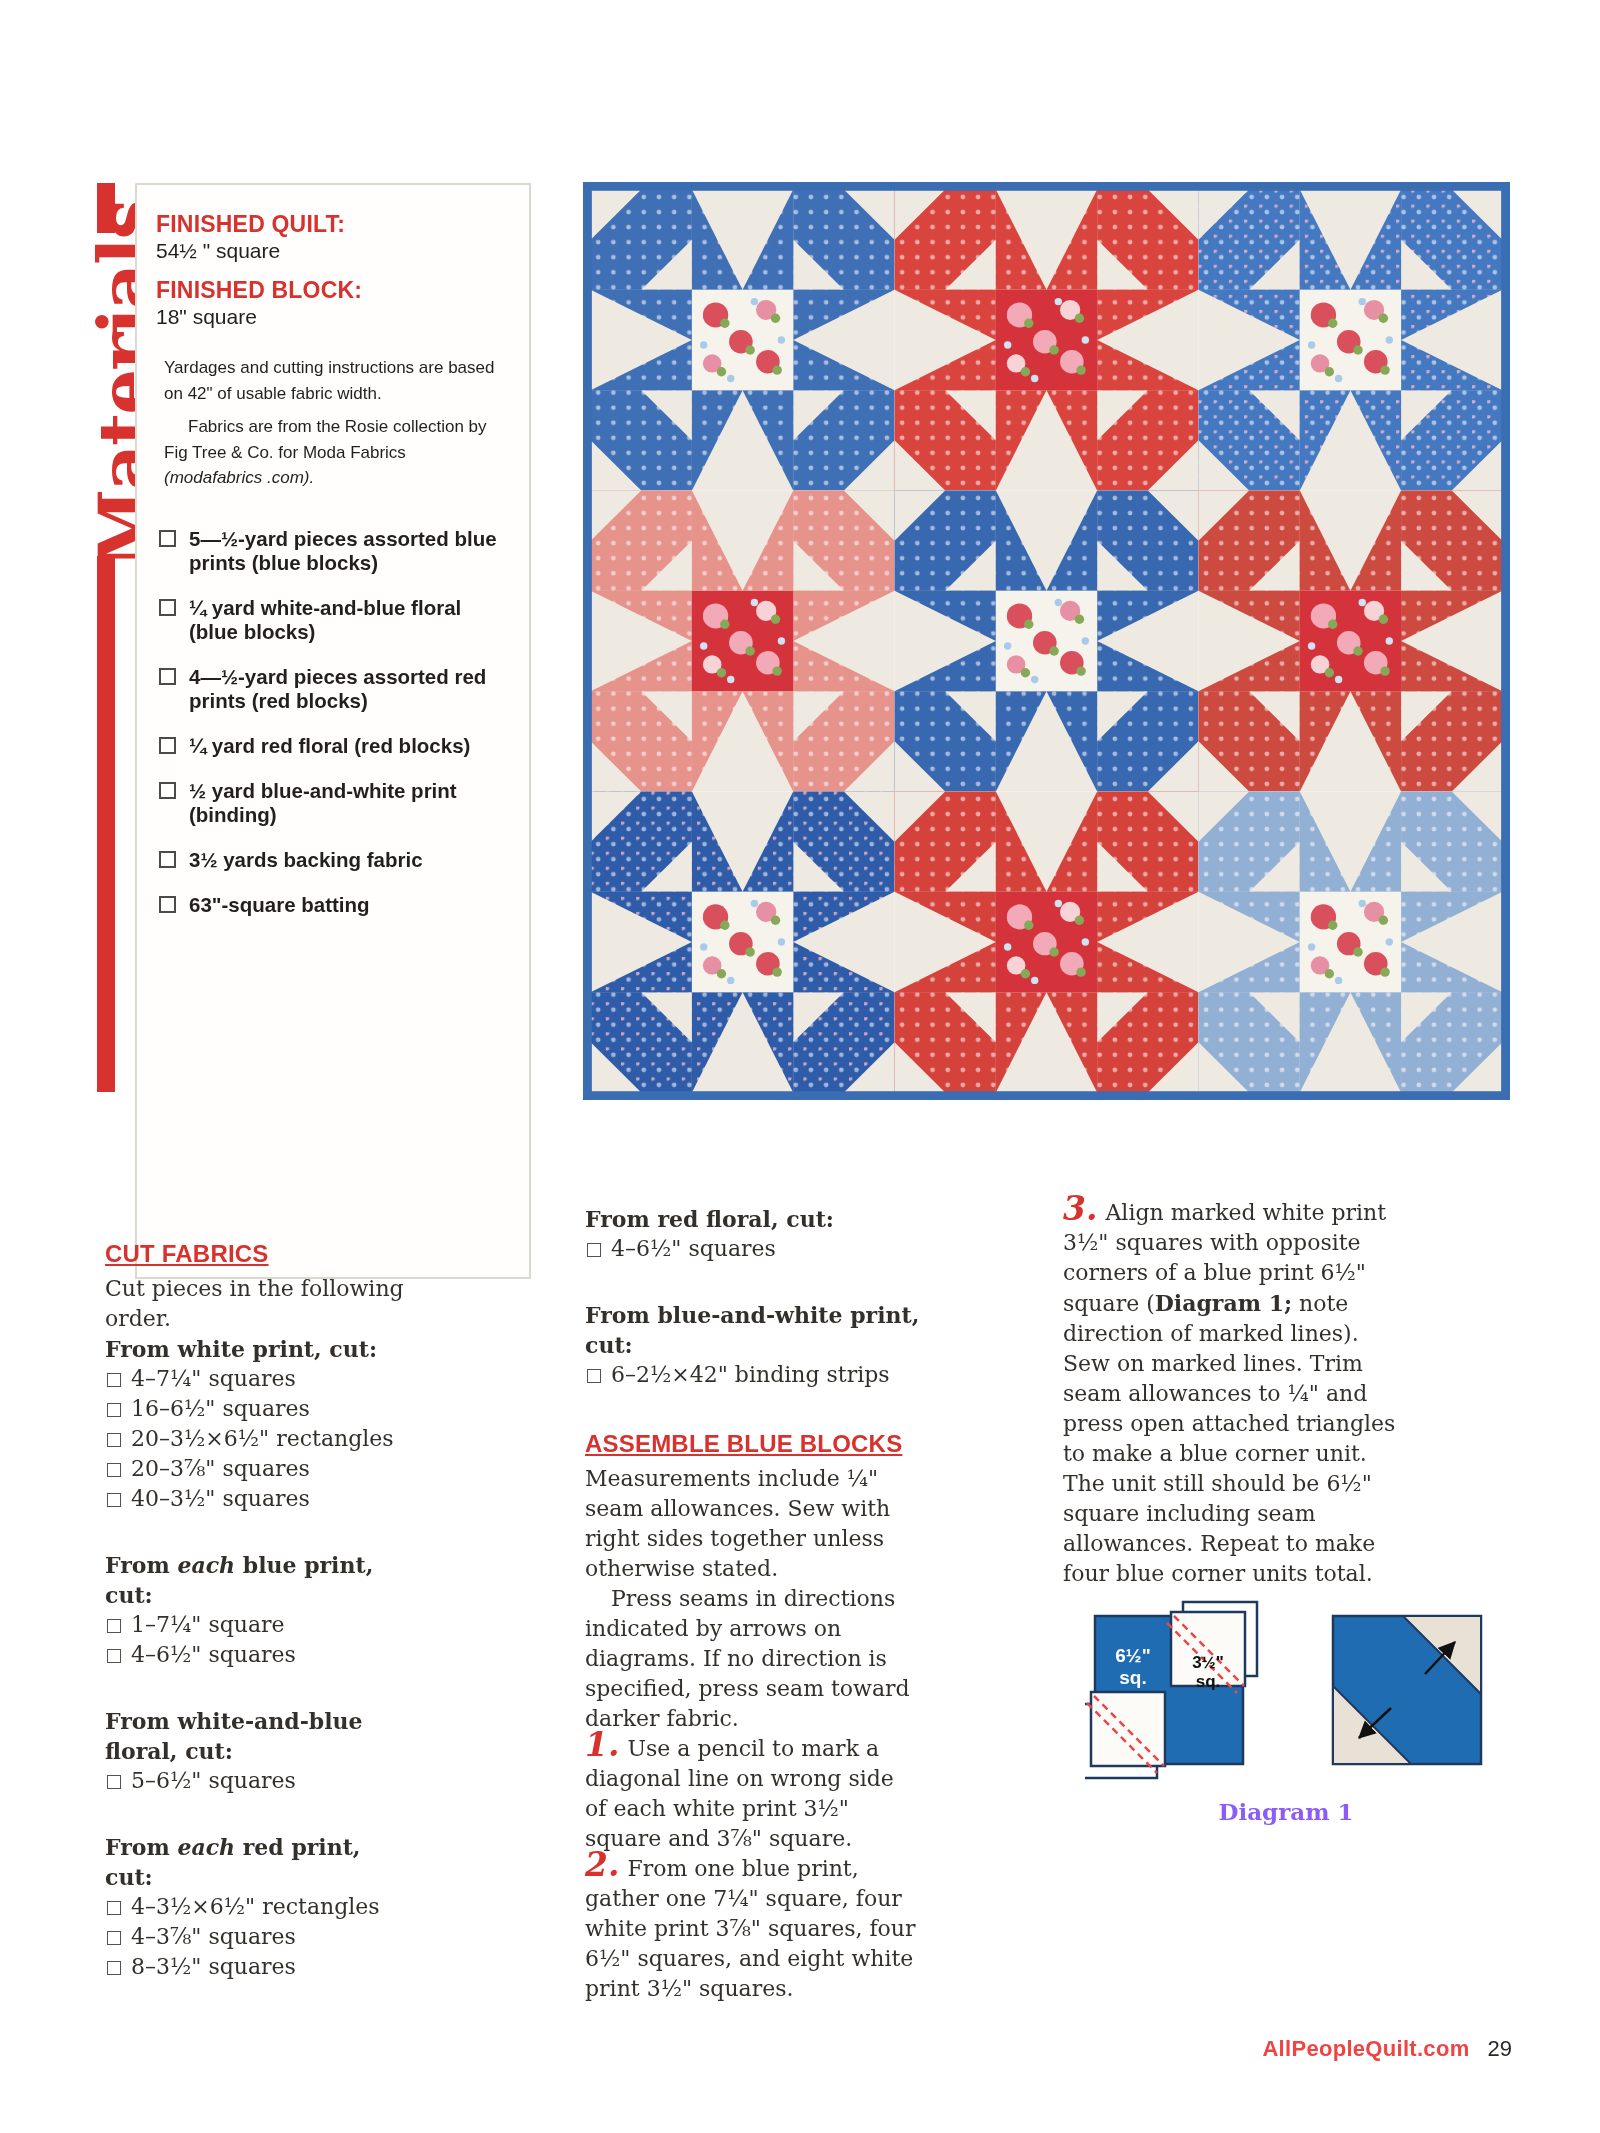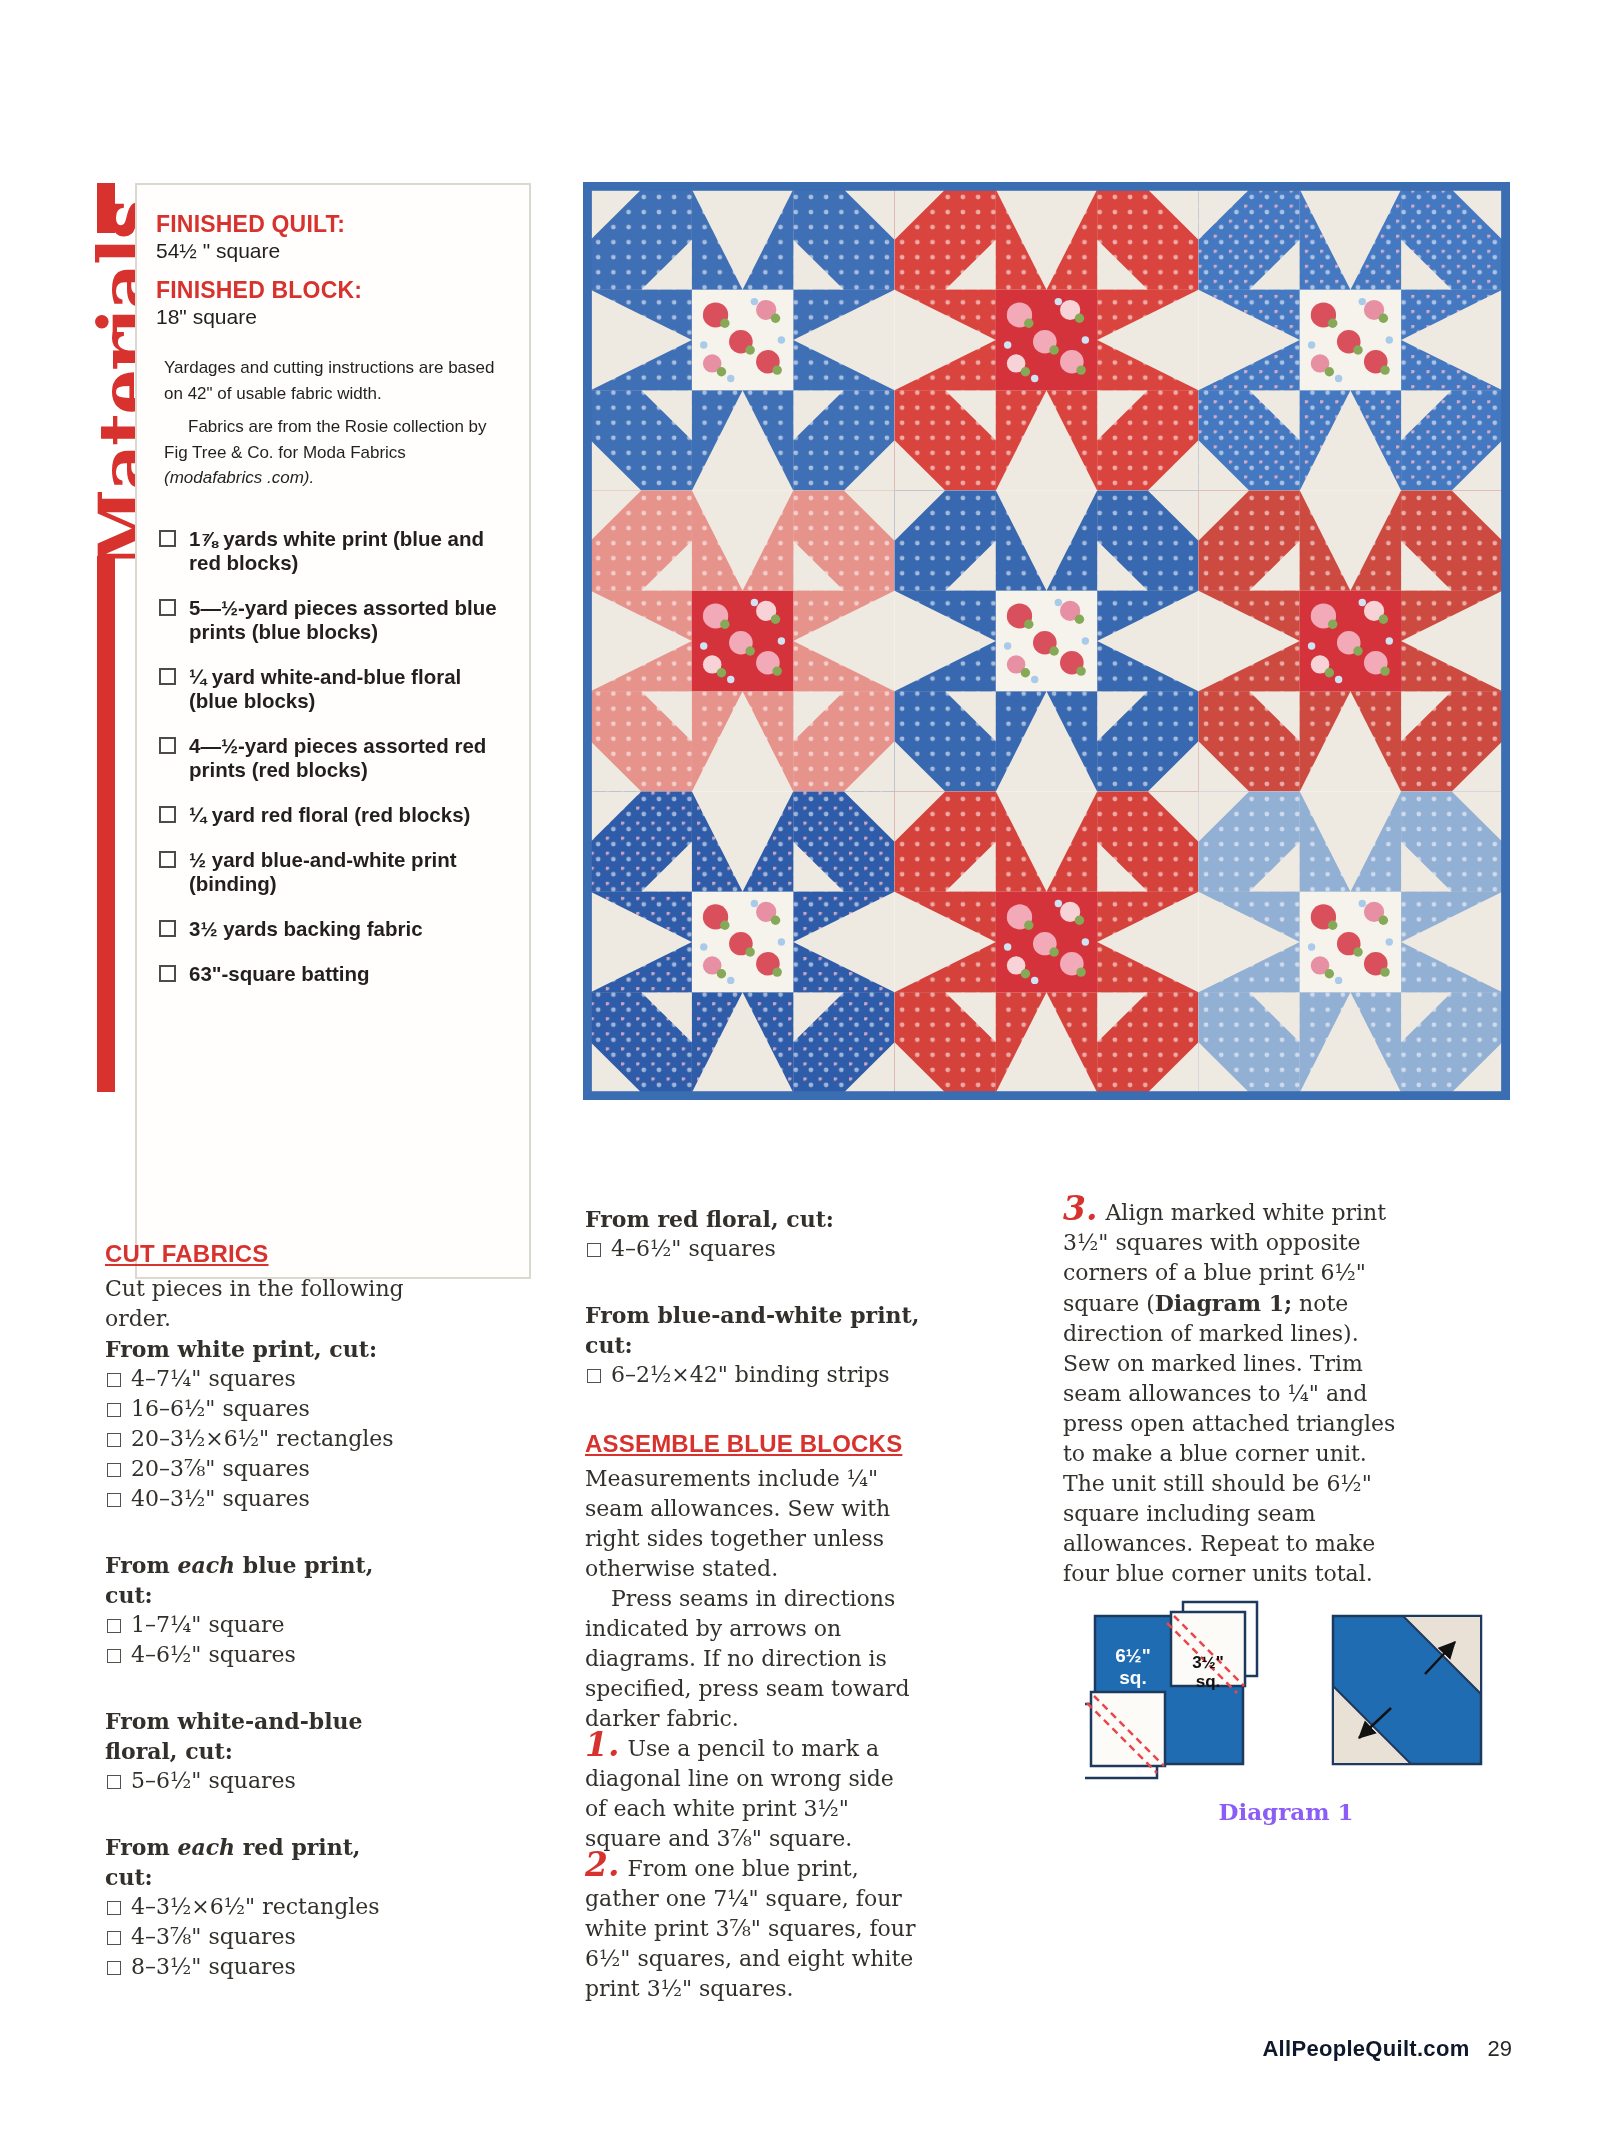--- a/index.html
+++ b/index.html
@@ -75,44 +75,40 @@
 
   
   .quilt{left:583px;top:182px;width:927px;height:918px;}
   .quilt svg{display:block;width:927px;height:918px;}
 
   
   .footer{
     left:0;top:2036px;width:1512px;display:flex;justify-content:flex-end;
     align-items:baseline;gap:18px;
   }
-  .footer .site{font-size:22px;font-weight:600;color:#0f172a;letter-spacing:.3px;}
+  .footer .site{font-size:22px;font-weight:600;color:#ef4444;letter-spacing:.3px;}
   .footer .pnum{font-size:22px;font-weight:500;color:#2b2724;}
 </style>
 </head>
 <body>
 
 <div class="abs side-cap"></div>
 <div class="abs side-word">
   <span>Materials</span>
 </div>
 <div class="abs side-bar"></div>
 
 <div class="abs mbox">
   <div class="rhead">FINISHED QUILT:</div>
   <div class="rval">54½ " square</div>
   <div class="rhead">FINISHED BLOCK:</div>
   <div class="rval">18" square</div>
   <p style="margin-top:26px">Yardages and cutting instructions are based on 42" of usable fabric width.</p>
   <p class="intro2"><span>Fabrics are from the Rosie collection by Fig Tree &amp; Co. for Moda Fabrics </span><span class="it">(modafabrics .com).</span></p>
   <div class="mlist" id="materials-list">
-      <div class="mitem">
-        <span class="cb"></span>
-        <span>1⅞ yards white print (blue and red blocks)</span>
-      </div>
       <div class="mitem">
         <span class="cb"></span>
         <span>5—½-yard pieces assorted blue prints (blue blocks)</span>
       </div>
       <div class="mitem">
         <span class="cb"></span>
         <span>¼ yard white-and-blue floral (blue blocks)</span>
       </div>
       <div class="mitem">
         <span class="cb"></span>

